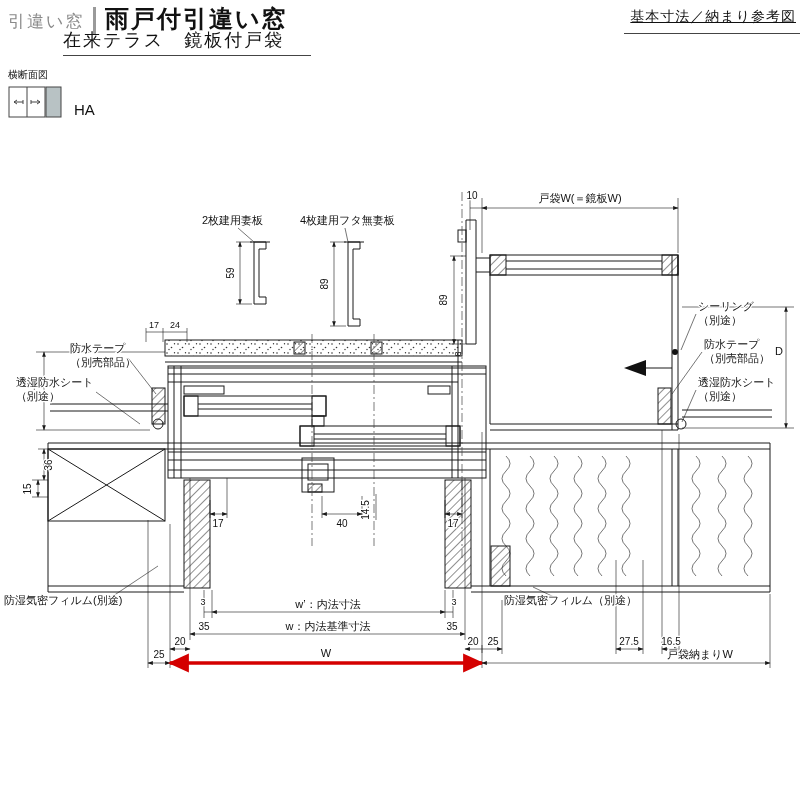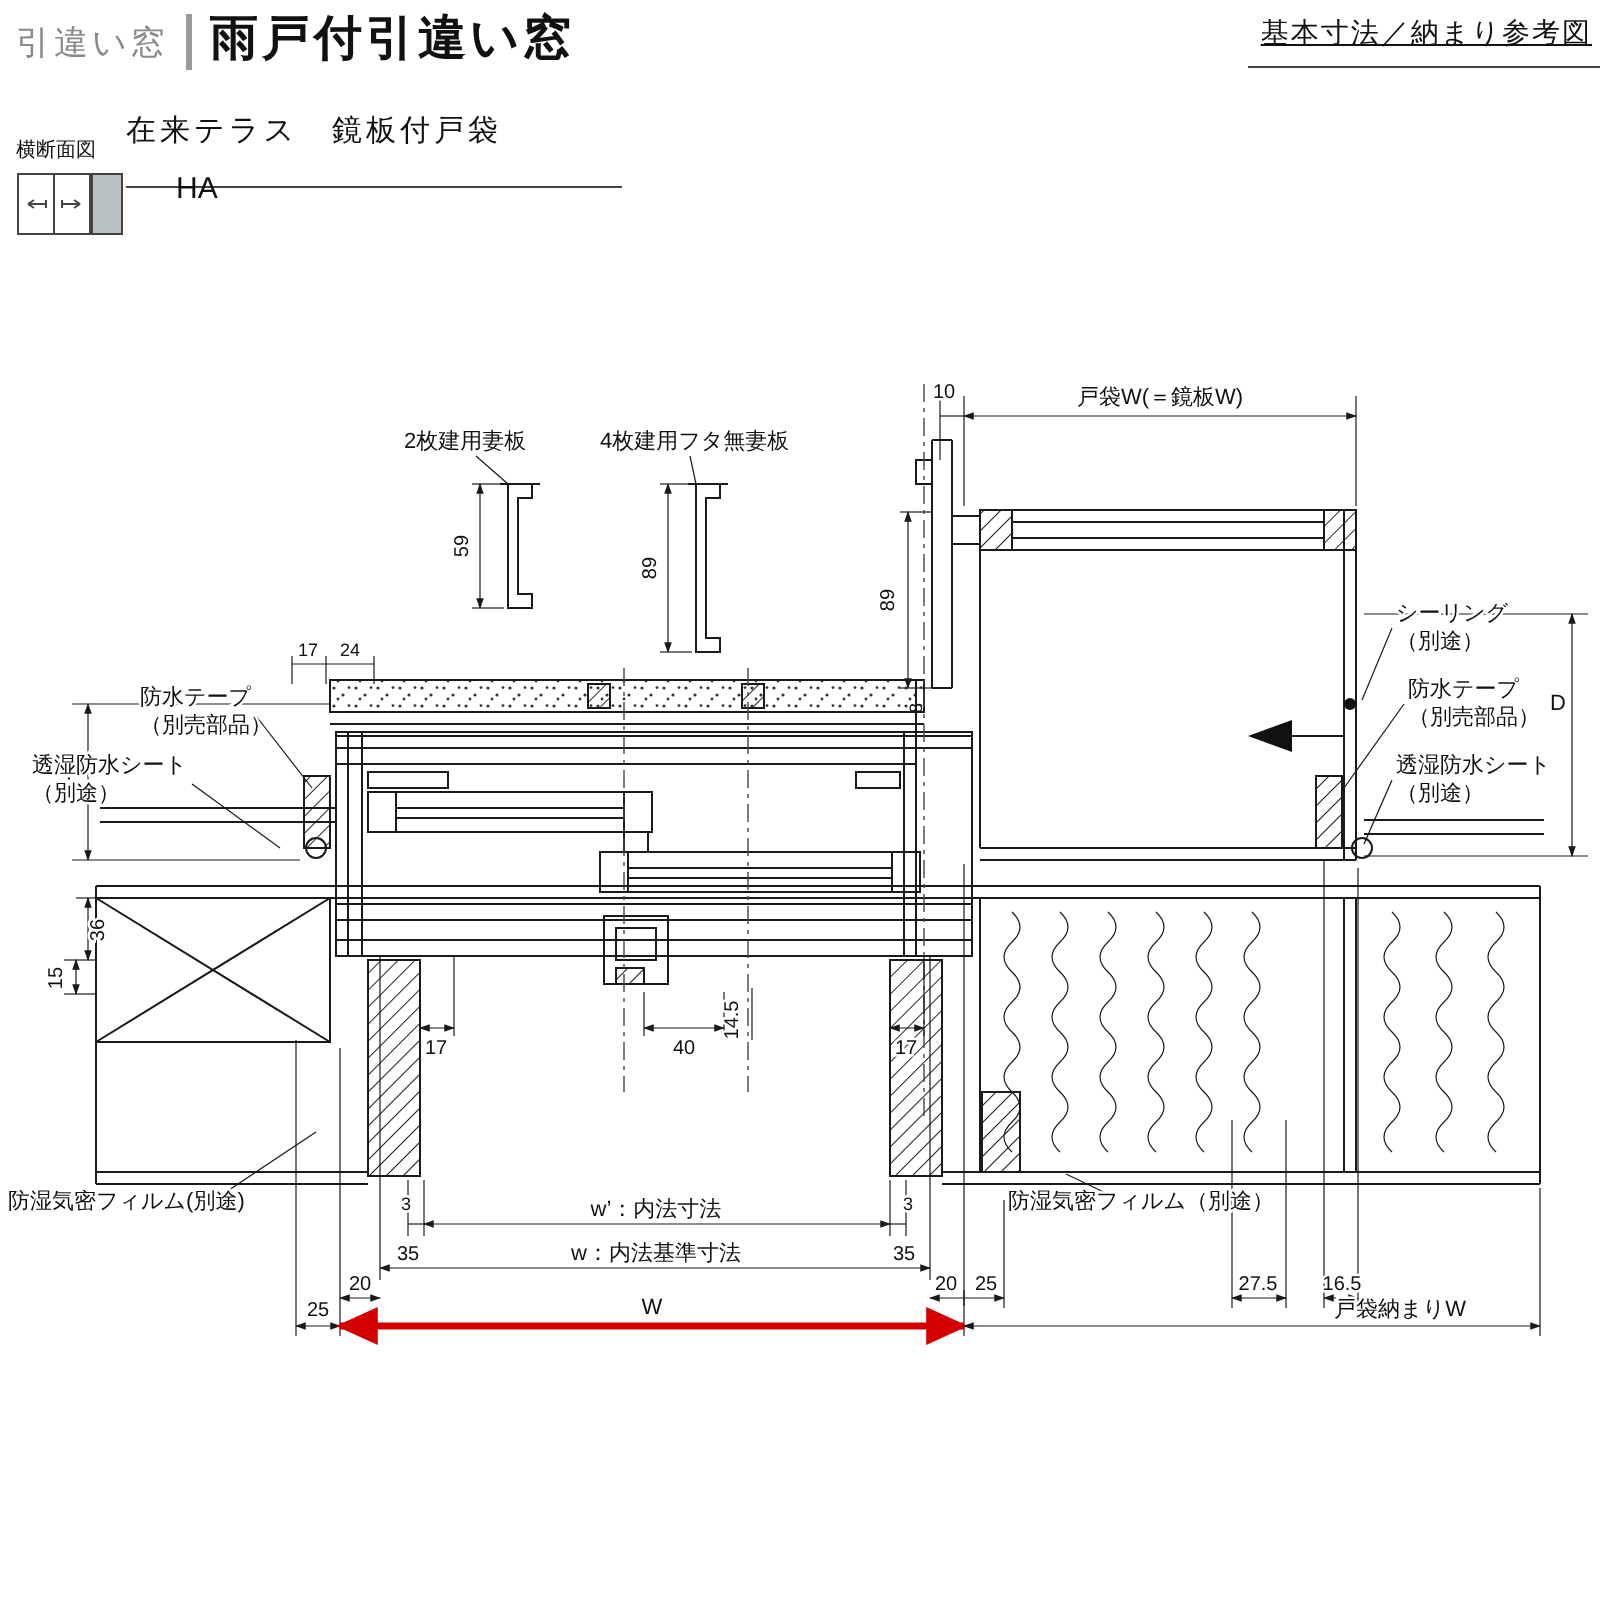--- a/index.html
+++ b/index.html
@@ -3,23 +3,23 @@
 <meta charset="utf-8">
 <style>
   html,body{margin:0;padding:0;background:#fff;}
   .page{position:relative;width:800px;height:782px;background:#fff;overflow:hidden;
         font-family:"Liberation Sans",sans-serif;color:#111;}
   .abs{position:absolute;}
   .cat{left:8px;top:10px;font-size:17px;color:#8a8a8a;letter-spacing:2px;}
   .vbar{left:93px;top:7px;height:28px;border-left:3px solid #9a9a9a;}
   .ttl{left:105px;top:3px;font-size:24px;font-weight:bold;letter-spacing:2px;}
   .ref{right:0;top:8px;font-size:14px;border-bottom:1px solid #444;padding:0 4px 7px 6px;letter-spacing:1px;text-decoration:underline;}
-  .sub{left:63px;top:56px;width:248px;font-size:15px;border-bottom:1px solid #444;padding-bottom:18px;letter-spacing:2px;}
+  .sub{left:63px;top:28px;width:248px;font-size:18px;border-bottom:1px solid #444;padding-bottom:3px;letter-spacing:2px;}
   .sec{left:8px;top:68px;font-size:10px;}
-  .typeicon{left:8px;top:86px;display:flex;align-items:flex-start;gap:26px;}
+  .typeicon{left:8px;top:86px;display:flex;align-items:flex-end;gap:12px;}
   .typecode{font-size:15px;}
   svg.draw{position:absolute;left:0;top:0;}
   .ln{stroke:#1a1a1a;stroke-width:1;fill:none;}
   .thin{stroke:#1a1a1a;stroke-width:0.6;fill:none;}
   .cl{stroke:#444;stroke-width:0.7;fill:none;stroke-dasharray:9 3 2 3;}
   .t{font-family:"Liberation Sans",sans-serif;fill:#111;stroke:#fff;stroke-width:2.5px;paint-order:stroke;}
   .lbl{font-size:11px;}
   .dim{font-size:10px;}
   .dims{font-size:9px;}
 </style>

